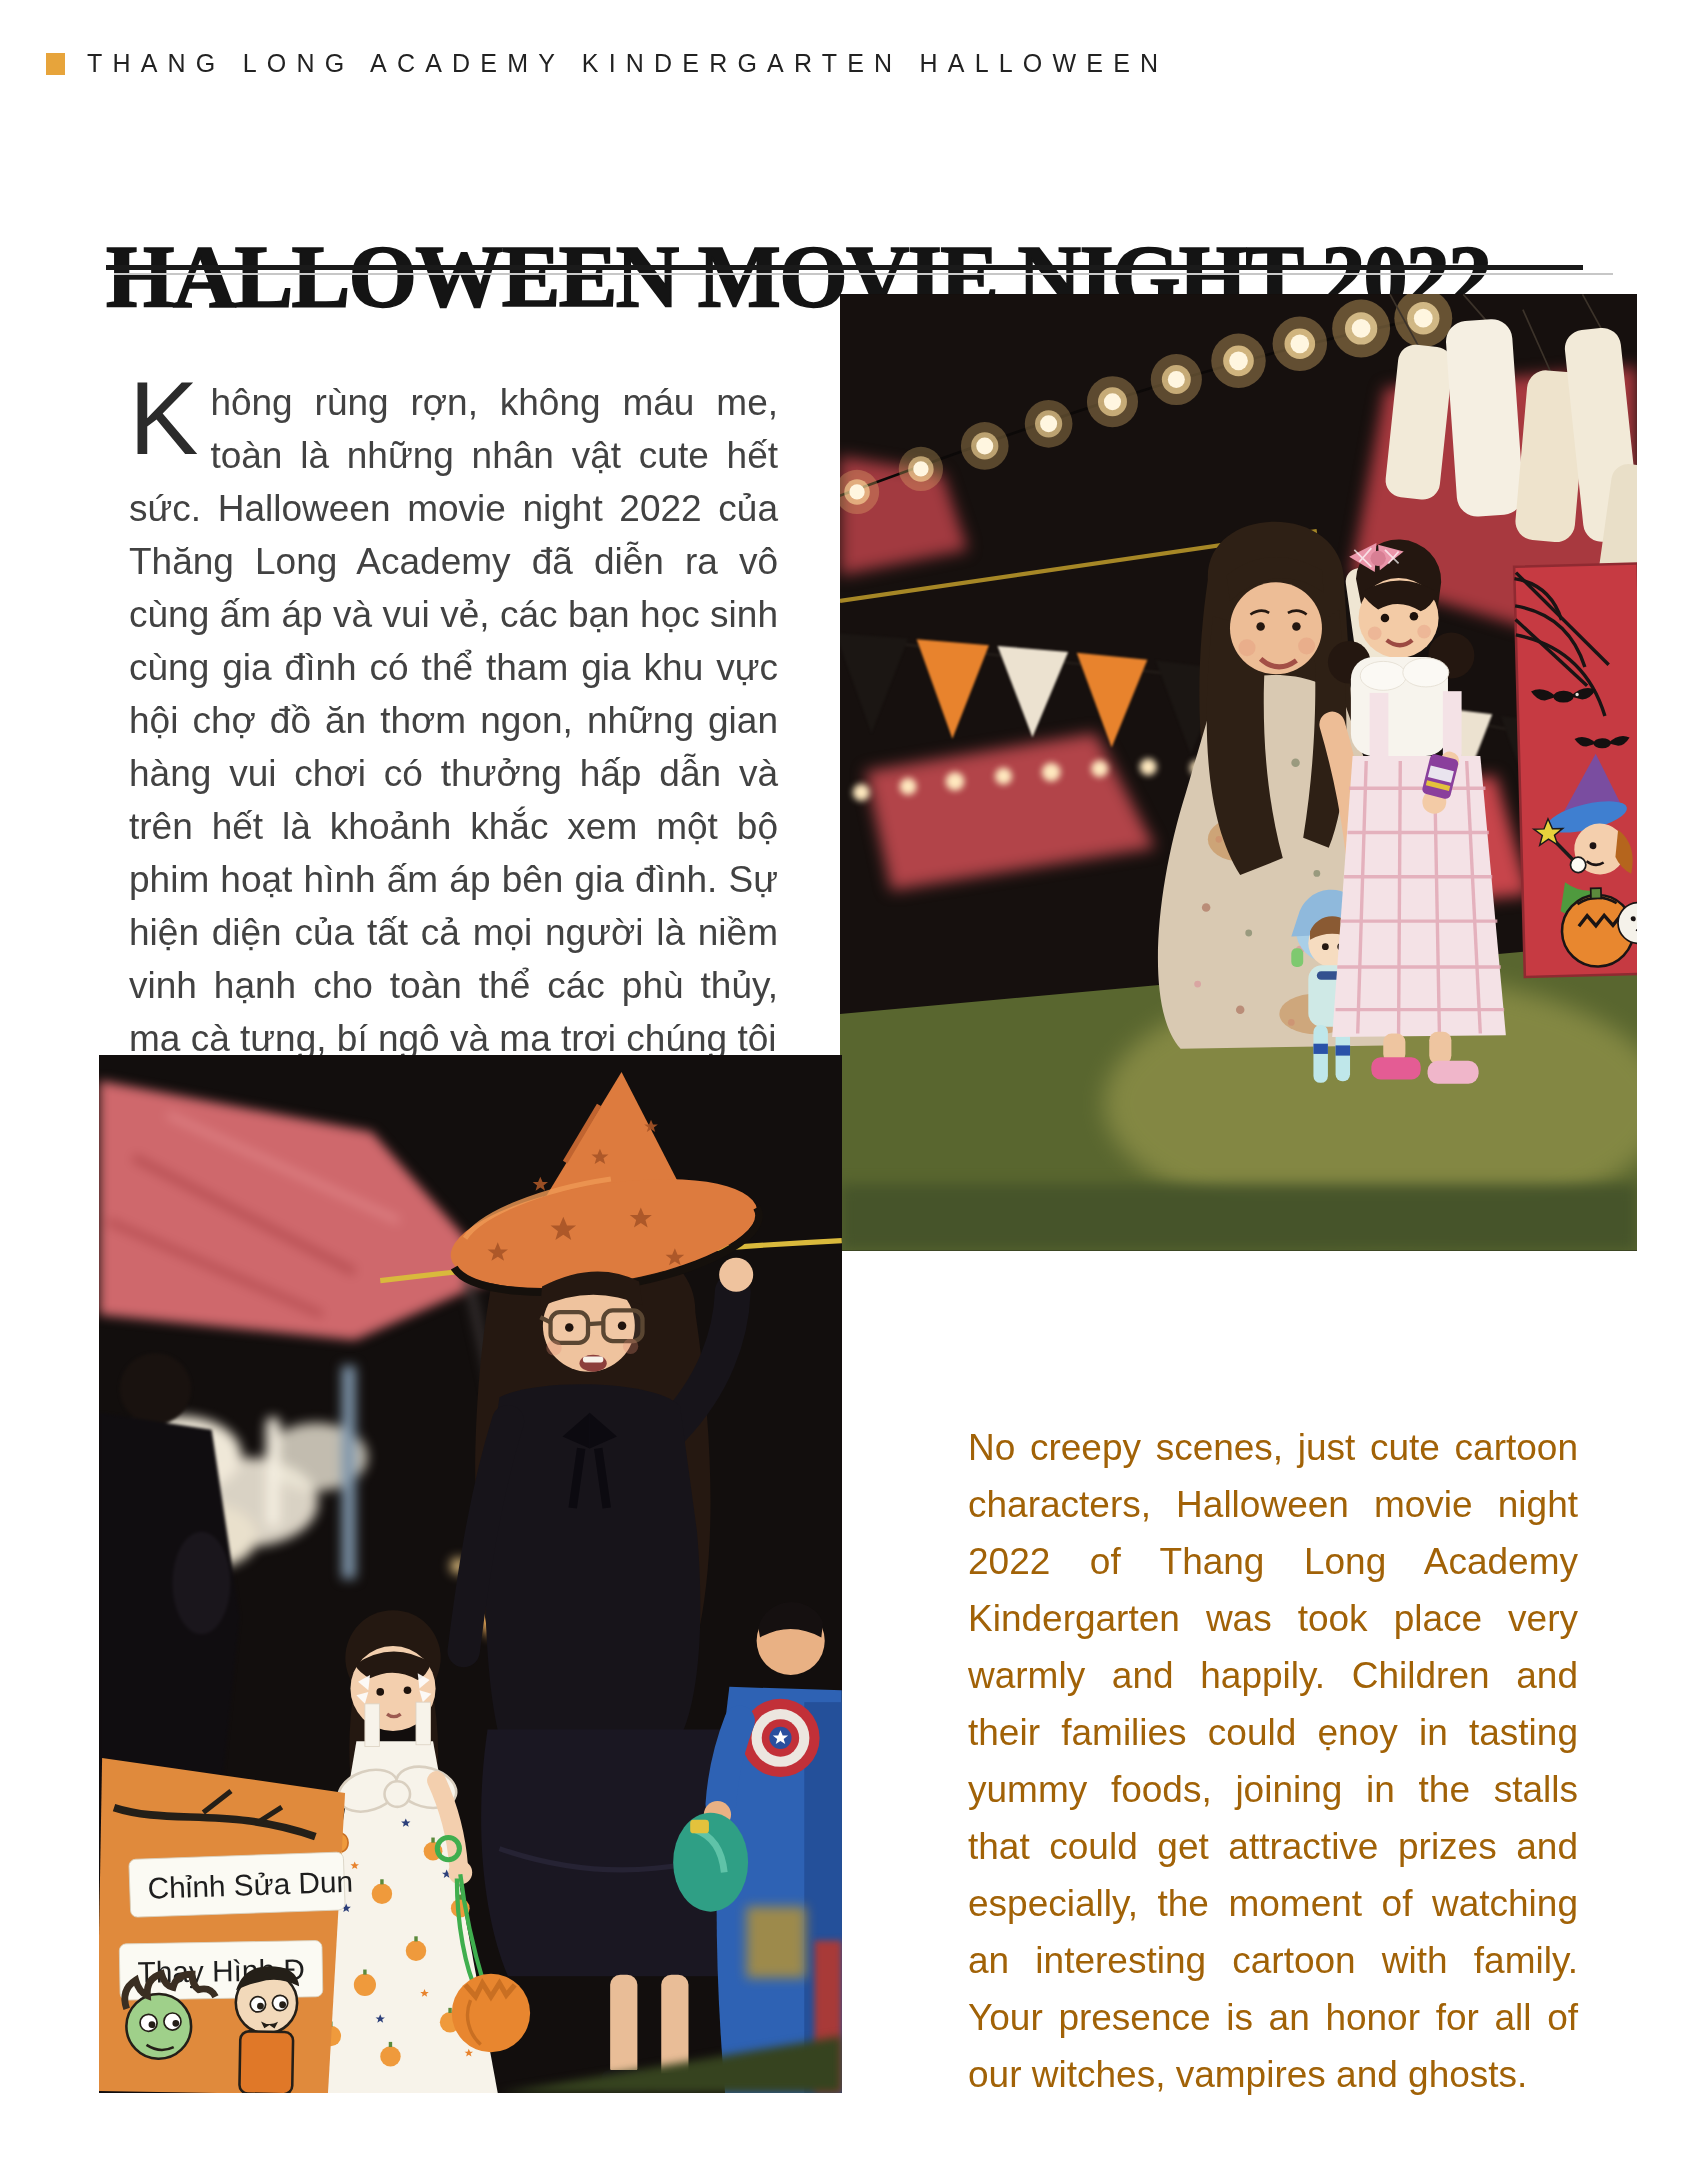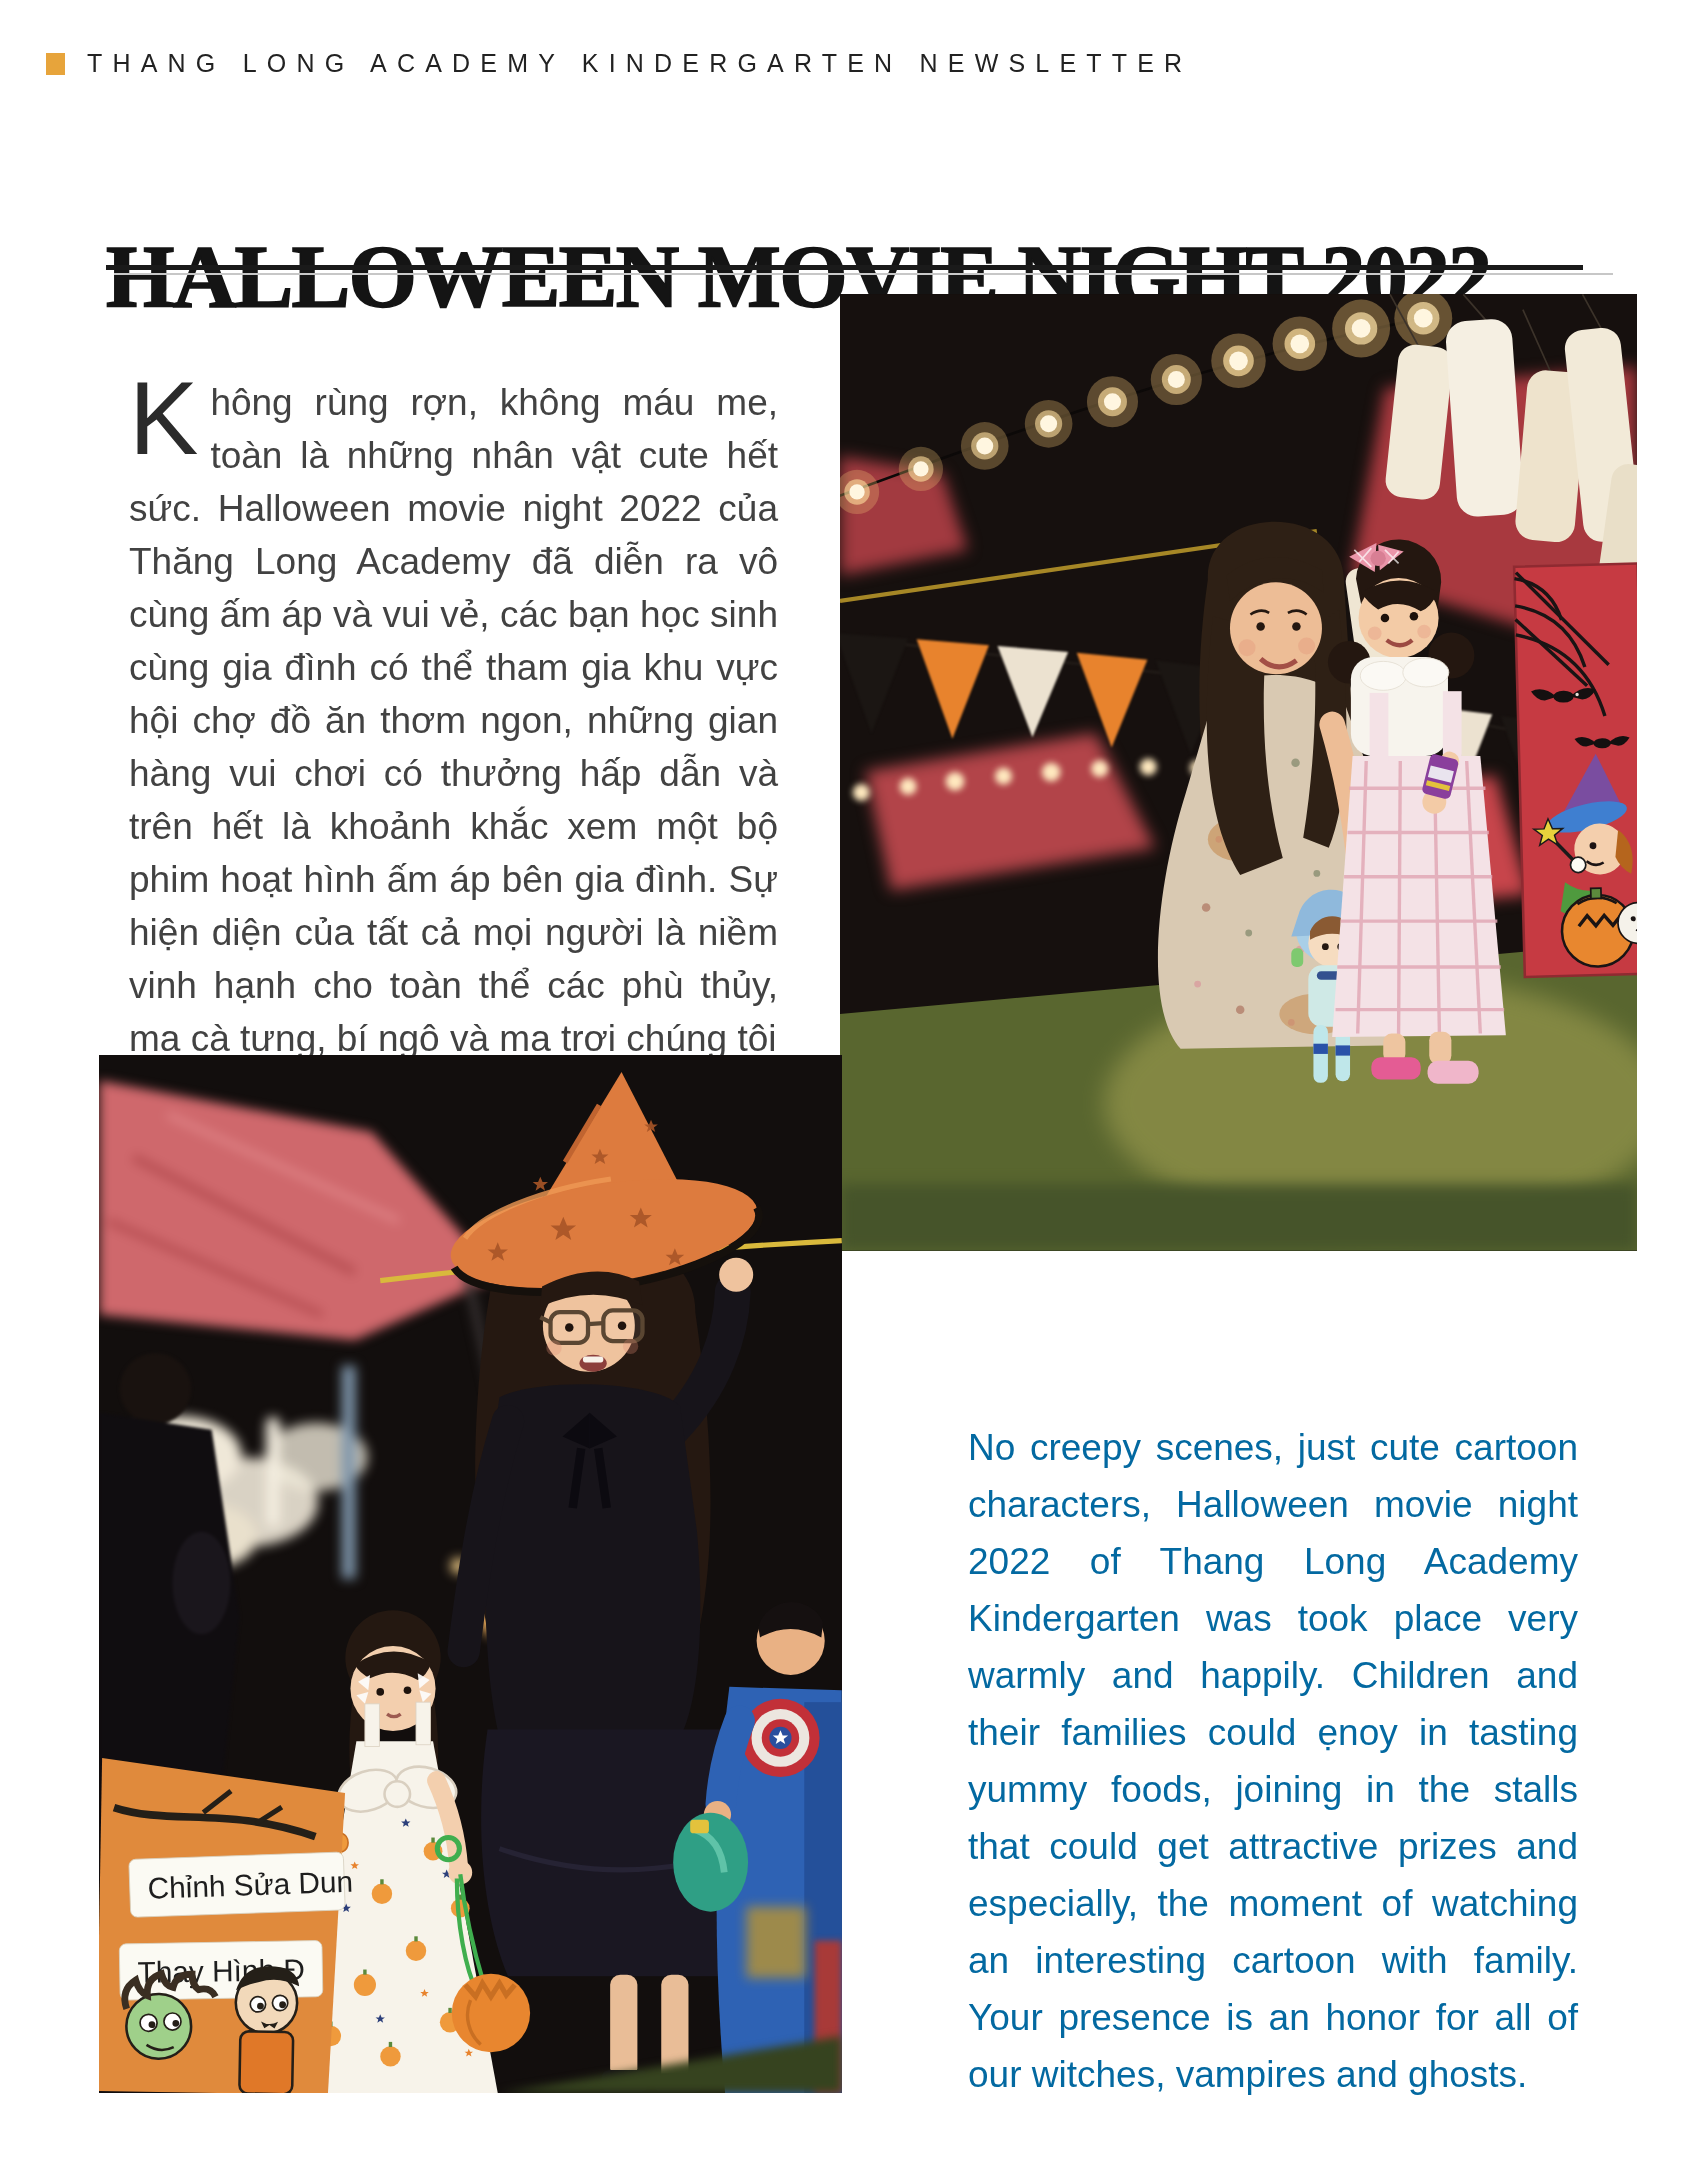--- a/index.html
+++ b/index.html
@@ -26,36 +26,36 @@
   
   .para{
     text-align:justify;color:#424242;
     font-family:"Liberation Sans",sans-serif;font-weight:300;
   }
   .para-vi{position:absolute;left:129px;top:339px;width:649px;font-size:37px;line-height:53px;}
   .dropcap{
     float:left;font-size:104px;line-height:85px;padding-right:12px;
     color:#2b2b2b;font-weight:300;
   }
-  .para-en{position:absolute;left:968px;top:1382px;width:610px;font-size:37px;line-height:57px;color:#0369a1;}
+  .para-en{position:absolute;left:968px;top:1382px;width:610px;font-size:37px;line-height:57px;color:#a16207;}
   
   .photo{position:absolute;overflow:hidden;background:#16100e;}
   .photo svg{display:block;width:100%;height:100%;}
   #photo-top-right{left:840px;top:294px;width:797px;height:957px;}
   #photo-bottom-left{left:99px;top:1055px;width:743px;height:1038px;}
   .sign-text{font-family:"Liberation Sans",sans-serif;font-size:35px;fill:#1e1e1e;}
 </style>
 </head>
 <body>
 
 <div id="page">
 
   <div class="kicker">
     <span class="sq"></span>
-    <span class="ktext">THANG LONG ACADEMY KINDERGARTEN NEWSLETTER</span>
+    <span class="ktext">THANG LONG ACADEMY KINDERGARTEN HALLOWEEN</span>
   </div>
 
   <h1 class="headline">HALLOWEEN MOVIE NIGHT 2022</h1>
   <div class="rule-main"></div>
   <div class="rule-shadow"></div>
 
   <p class="para para-vi">
     <span class="dropcap">K</span><span>hông rùng rợn, không máu me, toàn là những nhân vật cute hết sức.  Halloween movie night 2022 của Thăng Long Academy đã diễn ra vô cùng ấm áp và vui vẻ, các bạn học sinh cùng gia đình có thể tham gia khu vực hội chợ đồ ăn thơm ngon, những gian hàng vui chơi có thưởng hấp dẫn và trên hết là khoảnh khắc xem một bộ phim hoạt hình ấm áp bên gia đình. Sự hiện diện của tất cả mọi người là niềm vinh hạnh cho toàn thể các phù thủy, ma cà tưng, bí ngô và ma trơi chúng tôi</span>
   </p>
 

